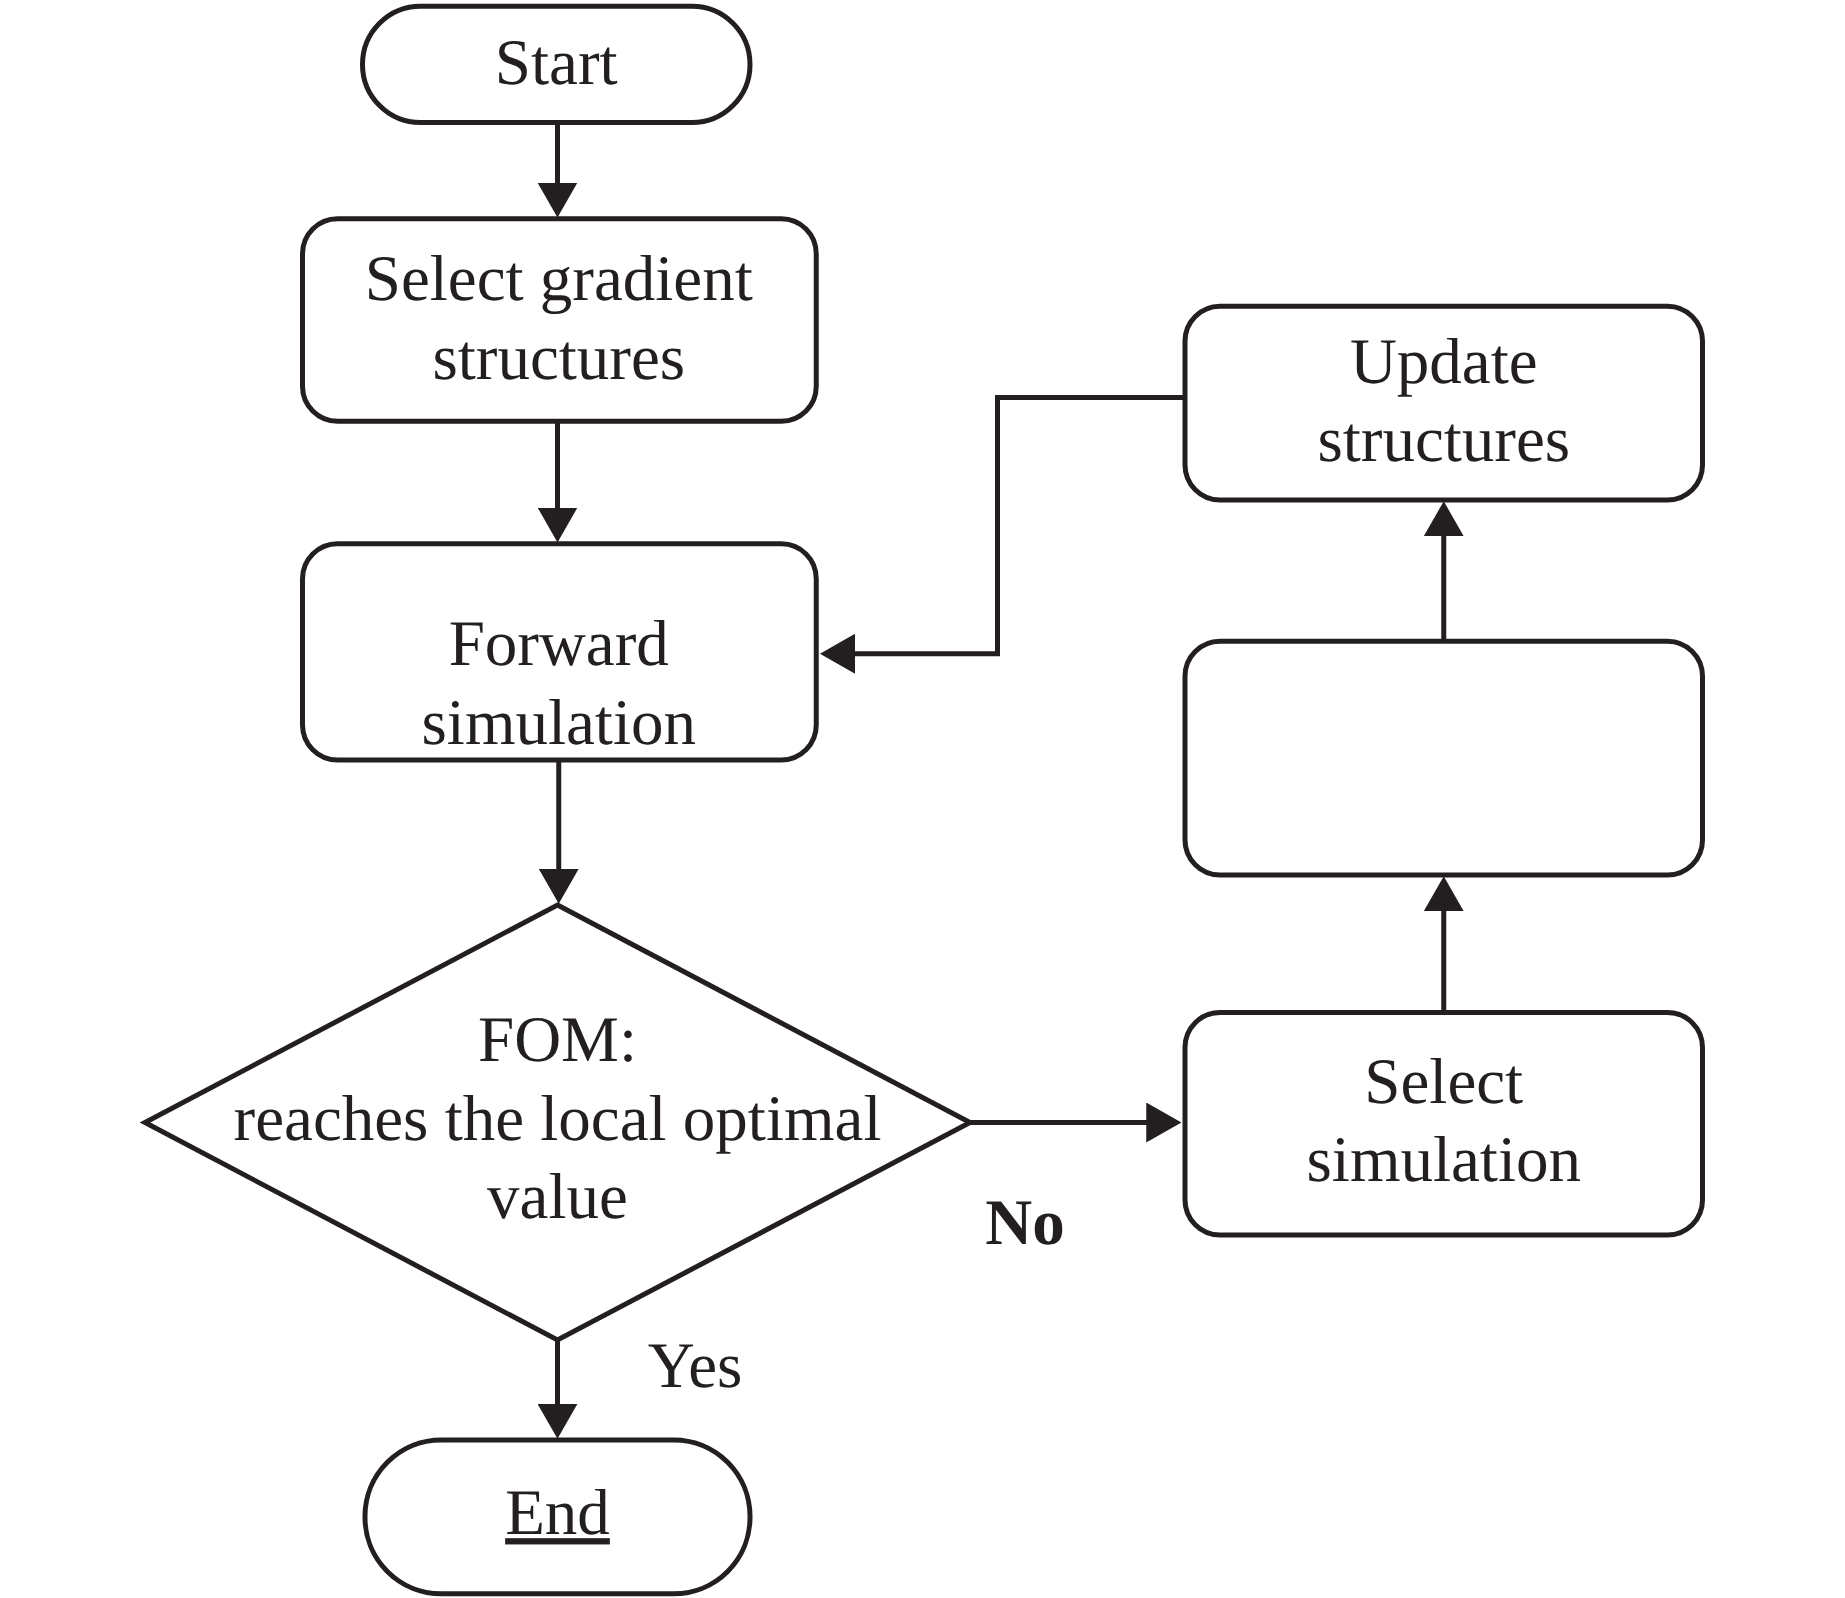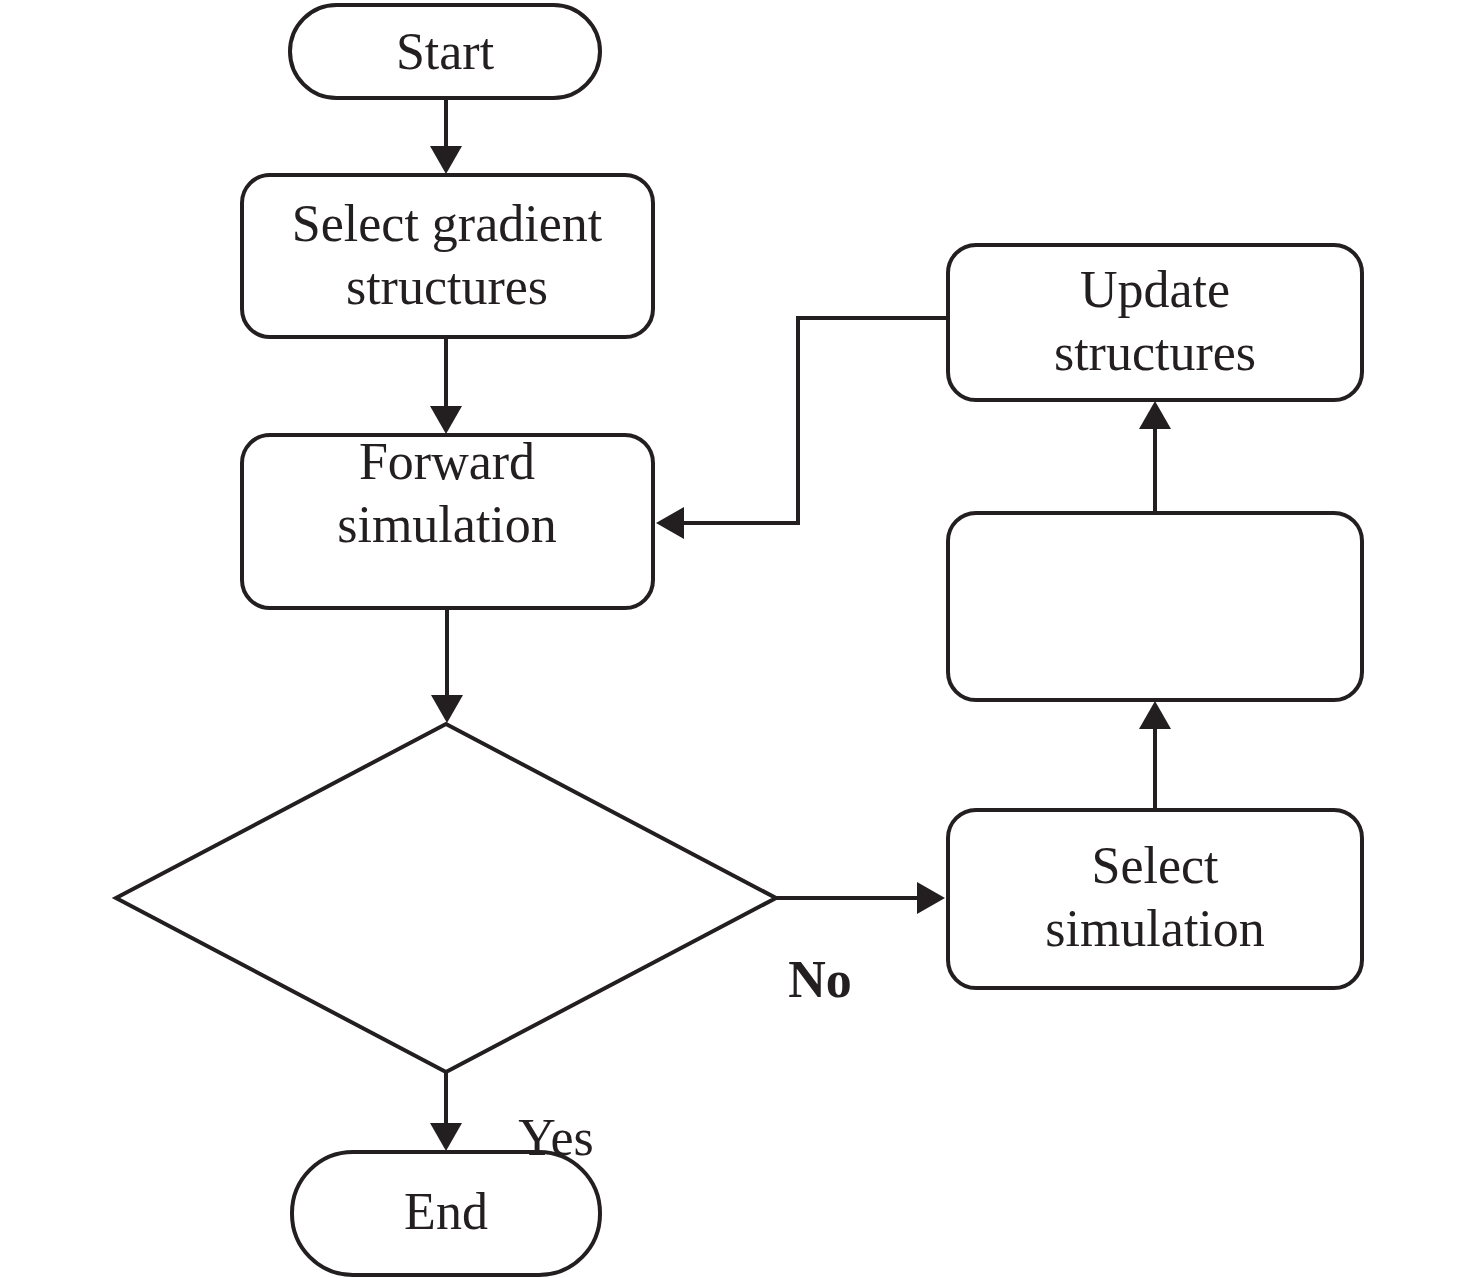--- a/index.html
+++ b/index.html
@@ -64,30 +64,33 @@
       <line x1="1155" y1="513" x2="1155" y2="405" marker-end="url(#arrowhead)"></line>
       <polyline points="948,318 798,318 798,523 660,523" marker-end="url(#arrowhead)"></polyline>
     </g>
   </svg>
 
   <div class="node-label" style="left:445px; top:52px;">Start</div>
 
   <div class="node-label" style="left:447px; top:256px;">Select gradient
 structures</div>
 
-  <div class="node-label" style="left:447px; top:494px;">Forward
+  <div class="node-label" style="left:447px; top:548px;">Forward
 simulation</div>
 
+  <div class="node-label" style="left:446px; top:896px;">FOM:
+reaches the local optimal
+value</div>
 
-  <div class="node-label" style="left:446px; top:1212px;">End</div>
+  <div class="node-label" style="left:446px; top:1212px;text-decoration:underline;">End</div>
 
   <div class="node-label" style="left:1155px; top:322px;">Update
 structures</div>
 
 
   <div class="node-label" style="left:1155px; top:898px;">Select
 simulation</div>
 
-  <div class="edge-label" style="left:556px; top:1138px;">Yes</div>
+  <div class="edge-label" style="left:556px; top:1094px;">Yes</div>
 
   <div class="edge-label" style="left:820px; top:980px;font-weight:bold;">No</div>
 
 </div>
 
 </body></html>

